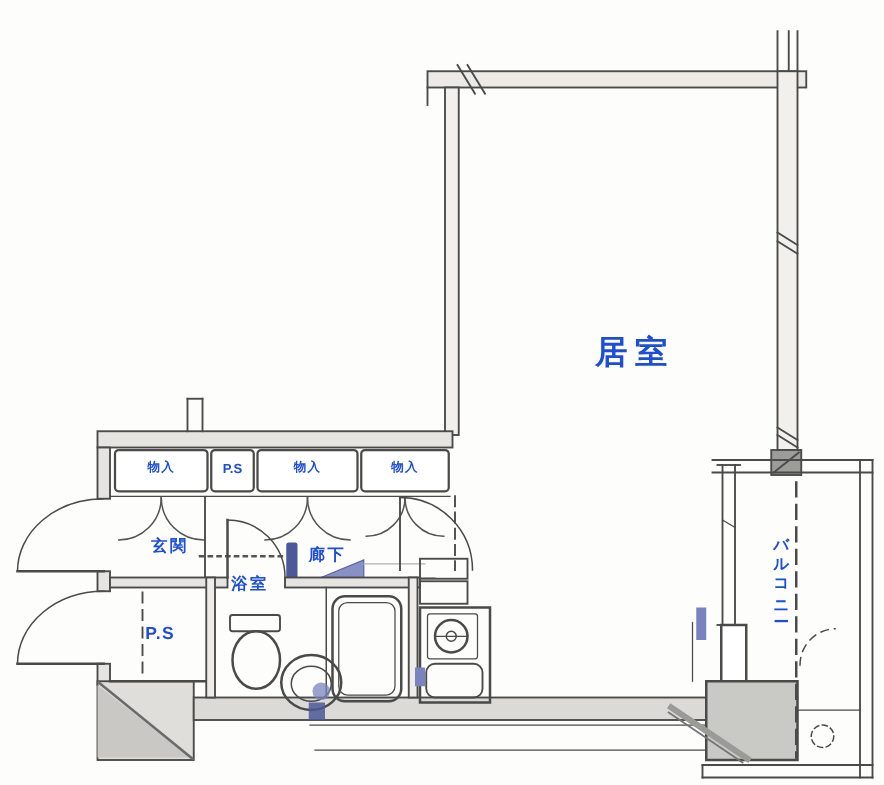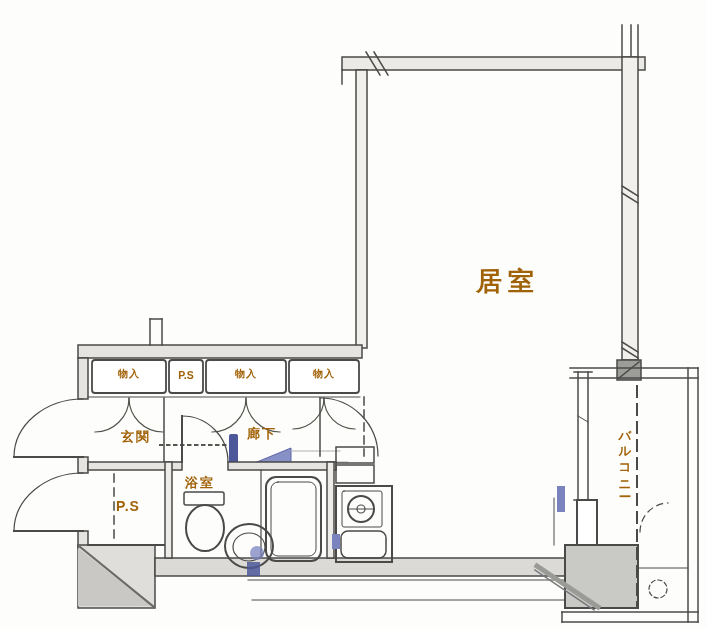--- a/index.html
+++ b/index.html
@@ -2,21 +2,21 @@
 <html><head>
 <meta charset="utf-8">
 <style>
   html,body{margin:0;padding:0;background:#ffffff;}
   #canvas{
     position:relative;width:707px;height:628px;background:#fdfdfb;
     font-family:"Liberation Sans", sans-serif;overflow:hidden;
   }
   #plan-svg{position:absolute;left:0;top:0;}
   .lbl{
-    position:absolute;color:#a16207;font-weight:600;text-align:center;
+    position:absolute;color:#1d4ed8;font-weight:600;text-align:center;
     white-space:nowrap;user-select:none;
   }
   .lbl-living{font-size:26px;letter-spacing:6px;}
   .lbl-room{font-size:13px;letter-spacing:2px;}
   .lbl-closet{font-size:10px;letter-spacing:1px;}
   .lbl-ps-top{font-size:10.5px;letter-spacing:0;}
   .lbl-ps-bottom{font-size:14px;letter-spacing:1px;}
   .lbl-balcony{
     font-size:12.5px;letter-spacing:3px;
     writing-mode:vertical-rl;text-orientation:upright;
@@ -181,21 +181,21 @@
   <div class="lbl lbl-closet" style="left:104px;top:367px;width:50px;">物入</div>
 
   <div class="lbl lbl-ps-top" style="left:168px;top:369px;width:36px;">P.S</div>
 
   <div class="lbl lbl-closet" style="left:221px;top:367px;width:50px;">物入</div>
 
   <div class="lbl lbl-closet" style="left:299px;top:367px;width:50px;">物入</div>
 
   <div class="lbl lbl-room" style="left:110px;top:428px;width:52px;">玄関</div>
 
-  <div class="lbl lbl-room" style="left:236px;top:425px;width:52px;">廊下</div>
-
-  <div class="lbl lbl-room" style="left:174px;top:474px;width:52px;">浴室</div>
+  <div class="lbl lbl-room" style="left:236px;top:435px;width:52px;">廊下</div>
+
+  <div class="lbl lbl-room" style="left:174px;top:458px;width:52px;">浴室</div>
 
   <div class="lbl lbl-ps-bottom" style="left:106px;top:498px;width:44px;">P.S</div>
 
   <div class="lbl lbl-balcony" style="left:616px;top:392px;height:130px;">バルコニー</div>
 
 </div>
 
 </body></html>

